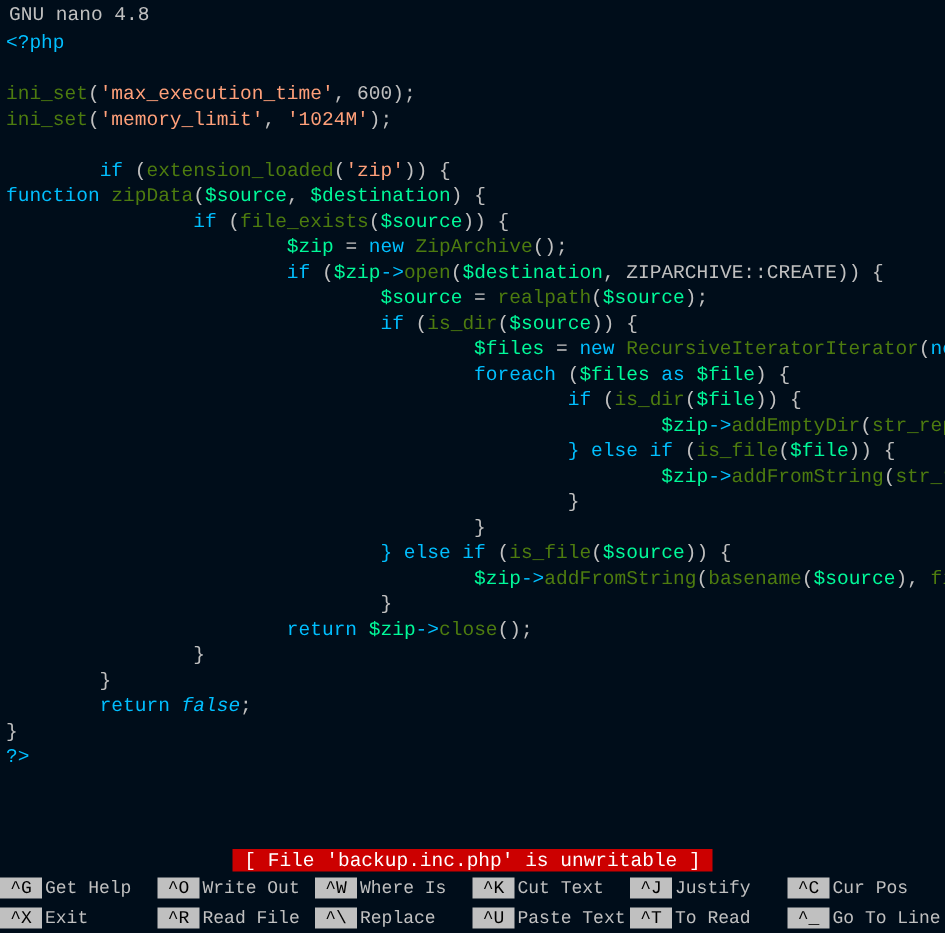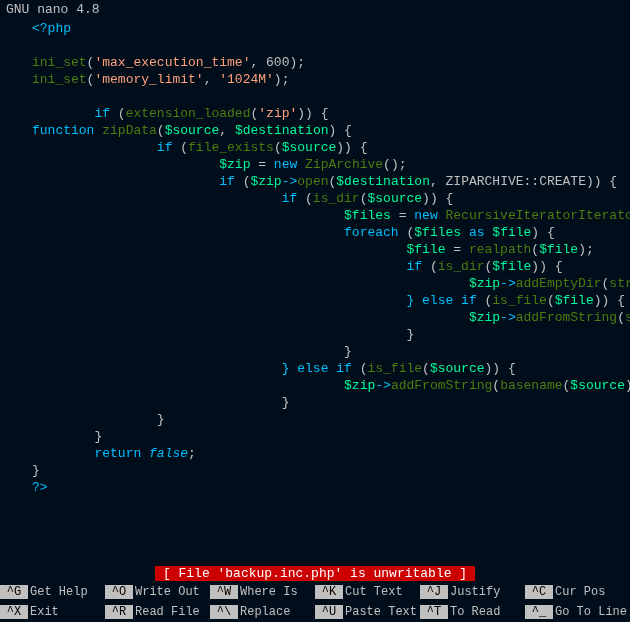--- a/index.html
+++ b/index.html
@@ -34,21 +34,20 @@
       flex: 1;
       background: #000d1a;
       overflow: hidden;
       padding: 2px 0;
     }
     .code-line {
       display: flex;
       white-space: pre;
       line-height: 17px;
       min-height: 17px;
-      margin-left: 28px;
     }
     .line-content {
       padding-left: 4px;
     }
     
     .kw { color: #00bfff; } 
     .fn { color: #4d7c0f; } 
     .var { color: #00fa9a; } 
     .str { color: #ffa07a; } 
     .plain { color: #c0c0c0; }
@@ -134,32 +133,32 @@
     <div class="code-line">
       <span class="line-content"><span class="plain">                </span><span class="kw">if</span><span class="plain"> (</span><span class="fn">file_exists</span><span class="plain">(</span><span class="var">$source</span><span class="plain">)) {</span></span>
     </div>
     <div class="code-line">
       <span class="line-content"><span class="plain">                        </span><span class="var">$zip</span><span class="plain"> = </span><span class="kw">new</span><span class="plain"> </span><span class="fn">ZipArchive</span><span class="plain">();</span></span>
     </div>
     <div class="code-line">
       <span class="line-content"><span class="plain">                        </span><span class="kw">if</span><span class="plain"> (</span><span class="var">$zip</span><span class="arrow">-&gt;</span><span class="fn">open</span><span class="plain">(</span><span class="var">$destination</span><span class="plain">, ZIPARCHIVE::CREATE)) {</span></span>
     </div>
     <div class="code-line">
+      <span class="line-content"><span class="plain">                                </span><span class="var">$source</span><span class="plain"> = </span><span class="fn">realpath</span><span class="plain">(</span><span class="var">$source</span><span class="plain">);</span></span>
+    </div>
+    <div class="code-line">
       <span class="line-content"><span class="plain">                                </span><span class="kw">if</span><span class="plain"> (</span><span class="fn">is_dir</span><span class="plain">(</span><span class="var">$source</span><span class="plain">)) {</span></span>
     </div>
     <div class="code-line">
       <span class="line-content"><span class="plain">                                        </span><span class="var">$files</span><span class="plain"> = </span><span class="kw">new</span><span class="plain"> </span><span class="fn">RecursiveIteratorIterator</span><span class="plain">(</span><span class="kw">new</span></span>
     </div>
     <div class="code-line">
       <span class="line-content"><span class="plain">                                        </span><span class="kw">foreach</span><span class="plain"> (</span><span class="var">$files</span><span class="plain"> </span><span class="kw">as</span><span class="plain"> </span><span class="var">$file</span><span class="plain">) {</span></span>
     </div>
     <div class="code-line">
-      <span class="line-content"><span class="plain">                                                </span><span class="var">$file</span><span class="plain"> = </span><span class="fn">realpath</span><span class="plain">(</span><span class="var">$file</span><span class="plain">);</span></span>
-    </div>
-    <div class="code-line">
       <span class="line-content"><span class="plain">                                                </span><span class="kw">if</span><span class="plain"> (</span><span class="fn">is_dir</span><span class="plain">(</span><span class="var">$file</span><span class="plain">)) {</span></span>
     </div>
     <div class="code-line">
       <span class="line-content"><span class="plain">                                                        </span><span class="var">$zip</span><span class="arrow">-&gt;</span><span class="fn">addEmptyDir</span><span class="plain">(</span><span class="fn">str_replace</span></span>
     </div>
     <div class="code-line">
       <span class="line-content"><span class="plain">                                                </span><span class="kw">} else if</span><span class="plain"> (</span><span class="fn">is_file</span><span class="plain">(</span><span class="var">$file</span><span class="plain">)) {</span></span>
     </div>
     <div class="code-line">
       <span class="line-content"><span class="plain">                                                        </span><span class="var">$zip</span><span class="arrow">-&gt;</span><span class="fn">addFromString</span><span class="plain">(</span><span class="fn">str_replace</span></span>
@@ -171,20 +170,23 @@
       <span class="line-content"><span class="plain">                                        }</span></span>
     </div>
     <div class="code-line">
       <span class="line-content"><span class="plain">                                </span><span class="kw">} else if</span><span class="plain"> (</span><span class="fn">is_file</span><span class="plain">(</span><span class="var">$source</span><span class="plain">)) {</span></span>
     </div>
     <div class="code-line">
       <span class="line-content"><span class="plain">                                        </span><span class="var">$zip</span><span class="arrow">-&gt;</span><span class="fn">addFromString</span><span class="plain">(</span><span class="fn">basename</span><span class="plain">(</span><span class="var">$source</span><span class="plain">), </span><span class="fn">file_get_contents</span></span>
     </div>
     <div class="code-line">
       <span class="line-content"><span class="plain">                                }</span></span>
+    </div>
+    <div class="code-line">
+      <span class="line-content"><span class="plain">                        </span><span class="kw">return</span><span class="plain"> </span><span class="var">$zip</span><span class="arrow">-&gt;</span><span class="fn">close</span><span class="plain">();</span></span>
     </div>
     <div class="code-line">
       <span class="line-content"><span class="plain">                }</span></span>
     </div>
     <div class="code-line">
       <span class="line-content"><span class="plain">        }</span></span>
     </div>
     <div class="code-line">
       <span class="line-content"><span class="plain">        </span><span class="kw">return</span><span class="plain"> </span><span class="bool">false</span><span class="plain">;</span></span>
     </div>

